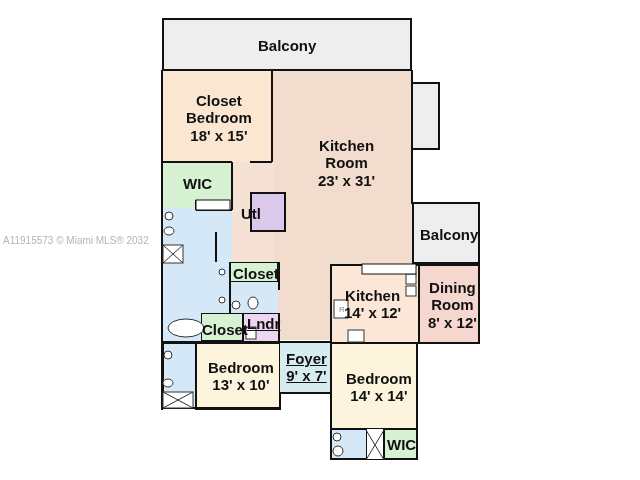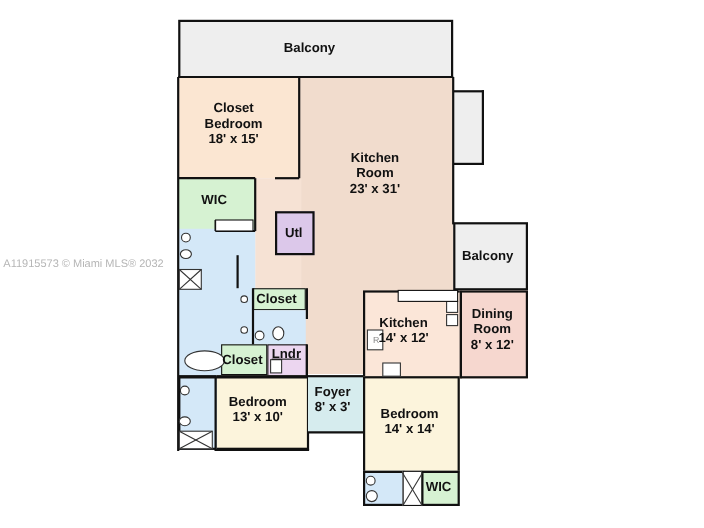--- a/index.html
+++ b/index.html
@@ -1,19 +1,19 @@
 <!DOCTYPE html>
 <html><head>
 <meta charset="utf-8">
 <style>
   html, body { margin:0; padding:0; }
   body { width:640px; height:480px; background:#ffffff; position:relative; overflow:hidden;
          font-family:"Liberation Sans", sans-serif; }
   .room { position:absolute; box-sizing:border-box; }
-  .lbl { position:absolute; font-weight:bold; color:#111; text-align:center; line-height:1.15; font-size:12px; white-space:nowrap; }
+  .lbl { position:absolute; font-weight:bold; color:#111; text-align:center; line-height:1.15; font-size:15px; white-space:nowrap; }
   .wm { position:absolute; left:3px; top:235px; font-size:10px; color:#b5b5b5; }
   svg { position:absolute; left:0; top:0; }
 </style>
 </head>
 <body>
 
 <div class="room" style="left:162px;top:18px;width:250px;height:54px;background:#eeeeee;border:2px solid #111;"></div>
 <div class="room" style="left:410px;top:82px;width:30px;height:68px;background:#eeeeee;border:2px solid #111;border-left:none;"></div>
 <div class="room" style="left:162px;top:70px;width:110px;height:92px;background:#fbe6d2;"></div>
 <div class="room" style="left:272px;top:70px;width:140px;height:270px;background:#f1dccd;"></div>
@@ -98,21 +98,21 @@
   <div>18' x 15'</div>
 </div>
 
 <div class="lbl" style="left:318px;top:137px;">
   <div>Kitchen</div>
   <div>Room</div>
   <div>23' x 31'</div>
 </div>
 
 <div class="lbl" style="left:183px;top:175px;">WIC</div>
-<div class="lbl" style="left:259px;top:205px;">Utl</div>
+<div class="lbl" style="left:241px;top:205px;">Utl</div>
 <div class="lbl" style="left:420px;top:226px;">Balcony</div>
 <div class="lbl" style="left:233px;top:265px;">Closet</div>
 <div class="lbl" style="left:202px;top:321px;">Closet</div>
 <div class="lbl" style="left:247px;top:315px;text-decoration:underline;">Lndr</div>
 
 <div class="lbl" style="left:344px;top:287px;">
   <div>Kitchen</div>
   <div>14' x 12'</div>
 </div>
 
@@ -120,23 +120,23 @@
   <div>Dining</div>
   <div>Room</div>
   <div>8' x 12'</div>
 </div>
 
 <div class="lbl" style="left:208px;top:359px;">
   <div>Bedroom</div>
   <div>13' x 10'</div>
 </div>
 
-<div class="lbl" style="left:286px;top:350px;">
+<div class="lbl" style="left:286px;top:350px;text-decoration:underline;">
   <div>Foyer</div>
-  <div>8' x 3'</div>
+  <div>9' x 7'</div>
 </div>
 
 <div class="lbl" style="left:346px;top:370px;">
   <div>Bedroom</div>
   <div>14' x 14'</div>
 </div>
 
 <div class="lbl" style="left:387px;top:436px;">WIC</div>
 
 <div class="wm">A11915573 © Miami MLS® 2032</div>

